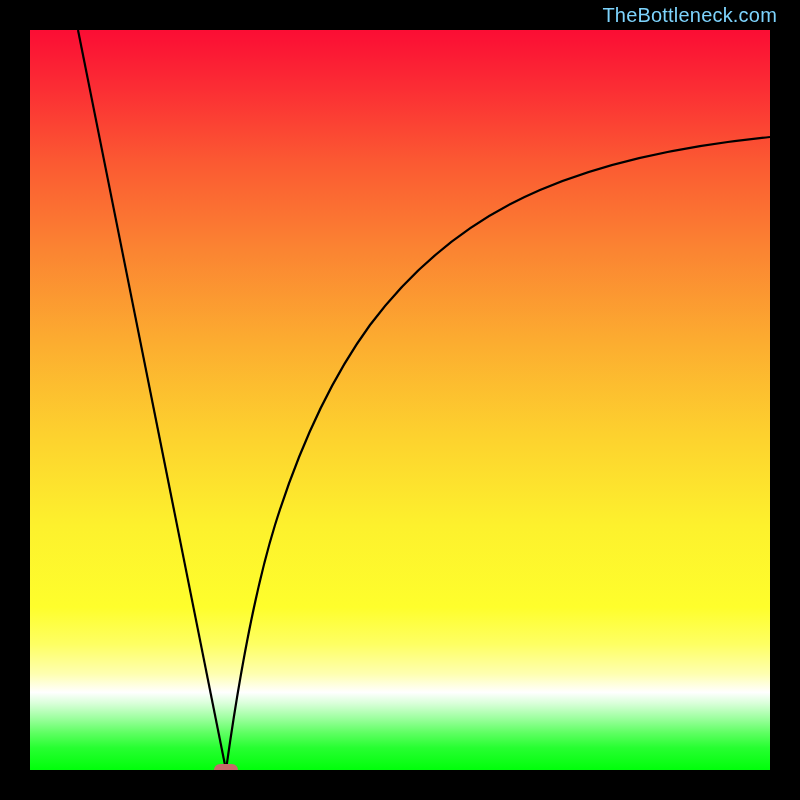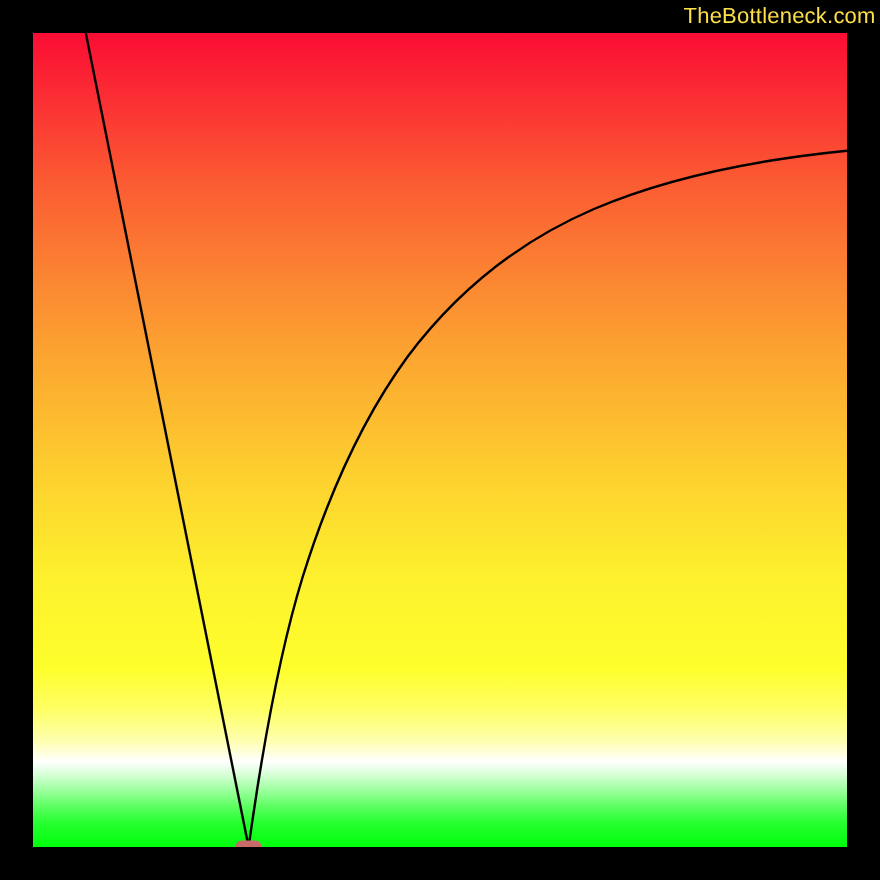--- a/index.html
+++ b/index.html
@@ -59,22 +59,22 @@
   .marker {
     position: absolute;
     width: 24px;
     height: 12px;
     border-radius: 6px;
     transform: translate(-50%, -50%);
   }
   .watermark {
     position: absolute;
     top: 4px;
-    right: 4px;
-    color: #fde047;
+    right: 23px;
+    color: #7dd3fc;
     font-size: 20px;
     letter-spacing: 0.2px;
   }
 </style>
 </head>
 <body>
 
 <div class="frame">
 
   <div class="watermark">TheBottleneck.com</div>

